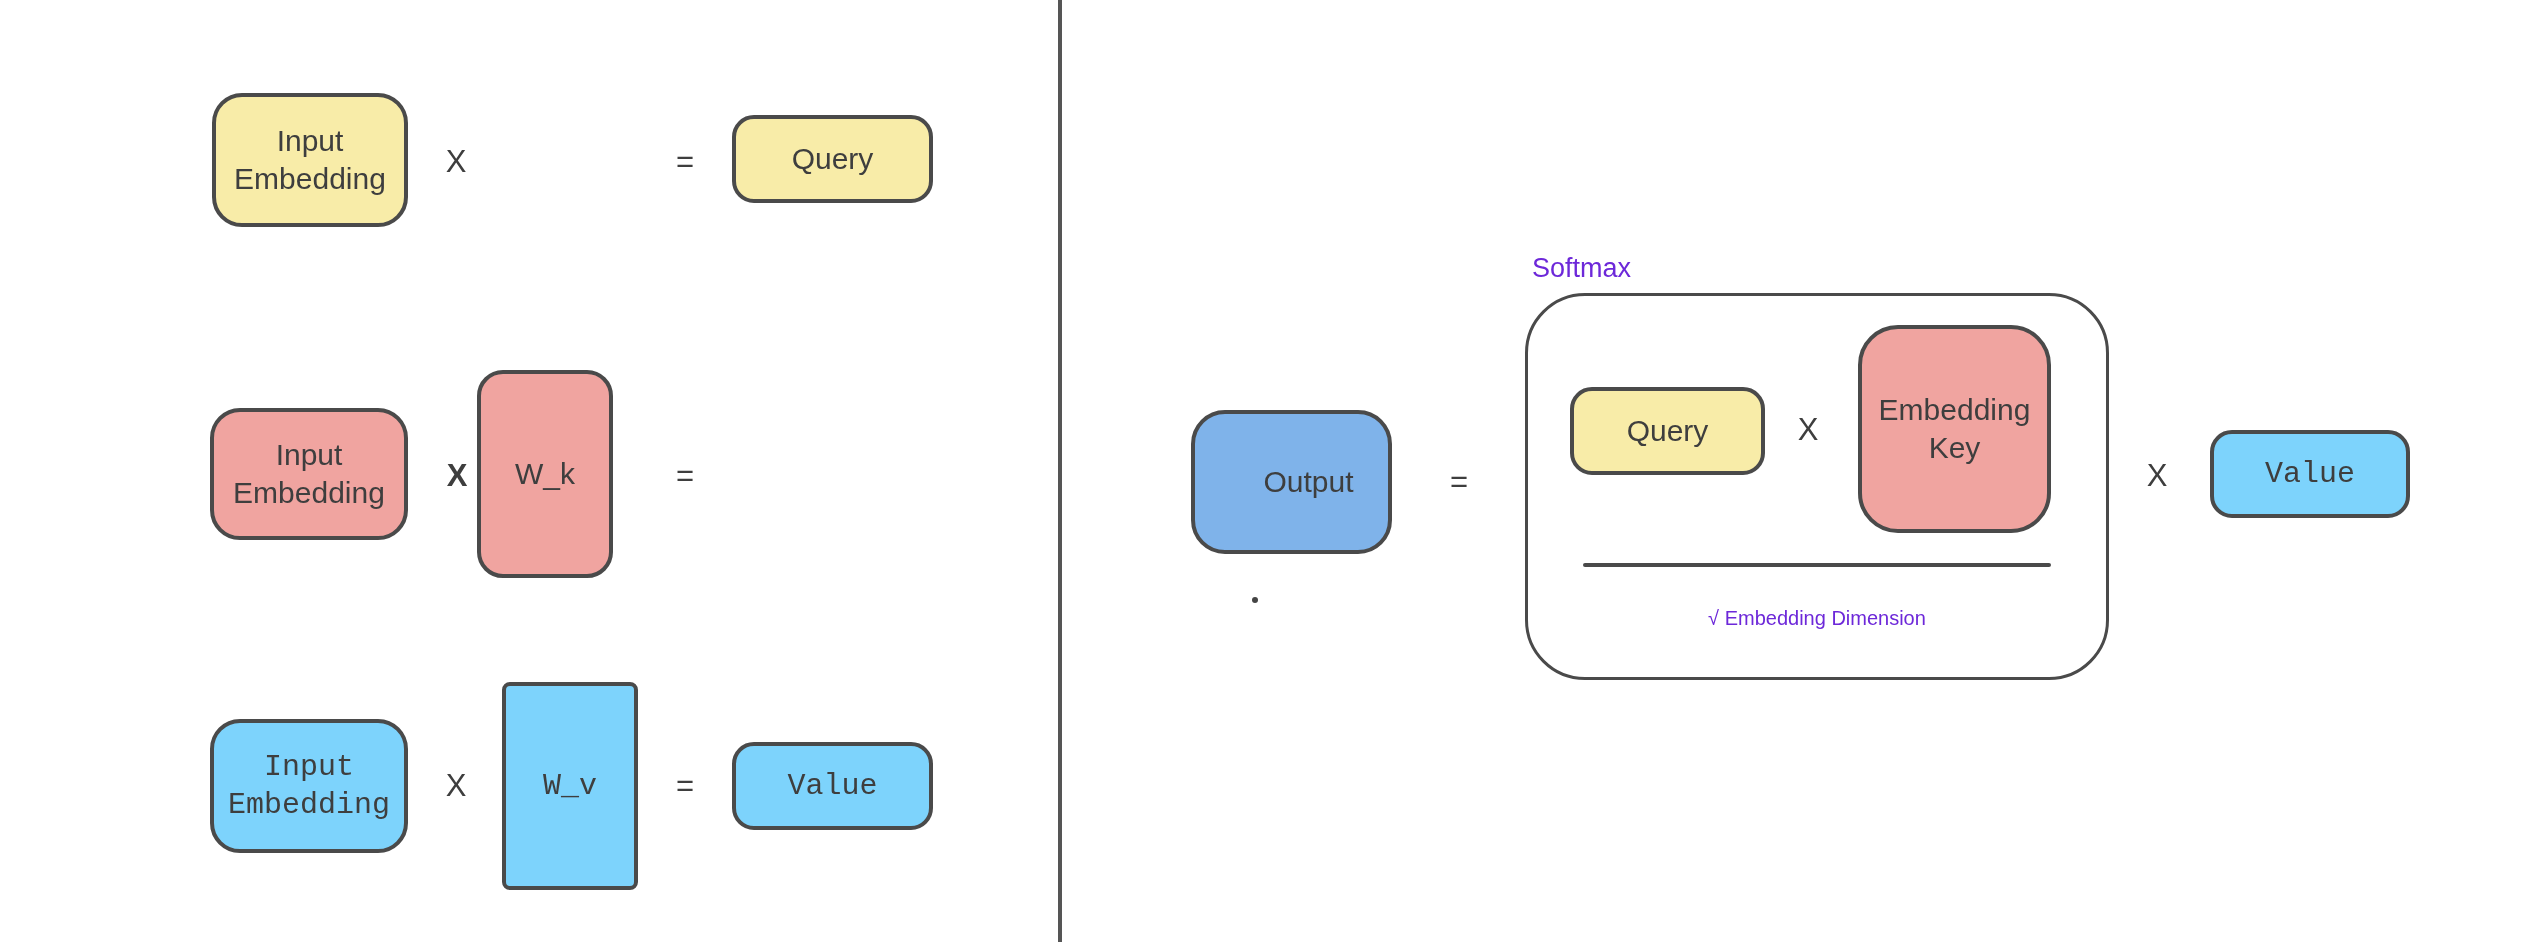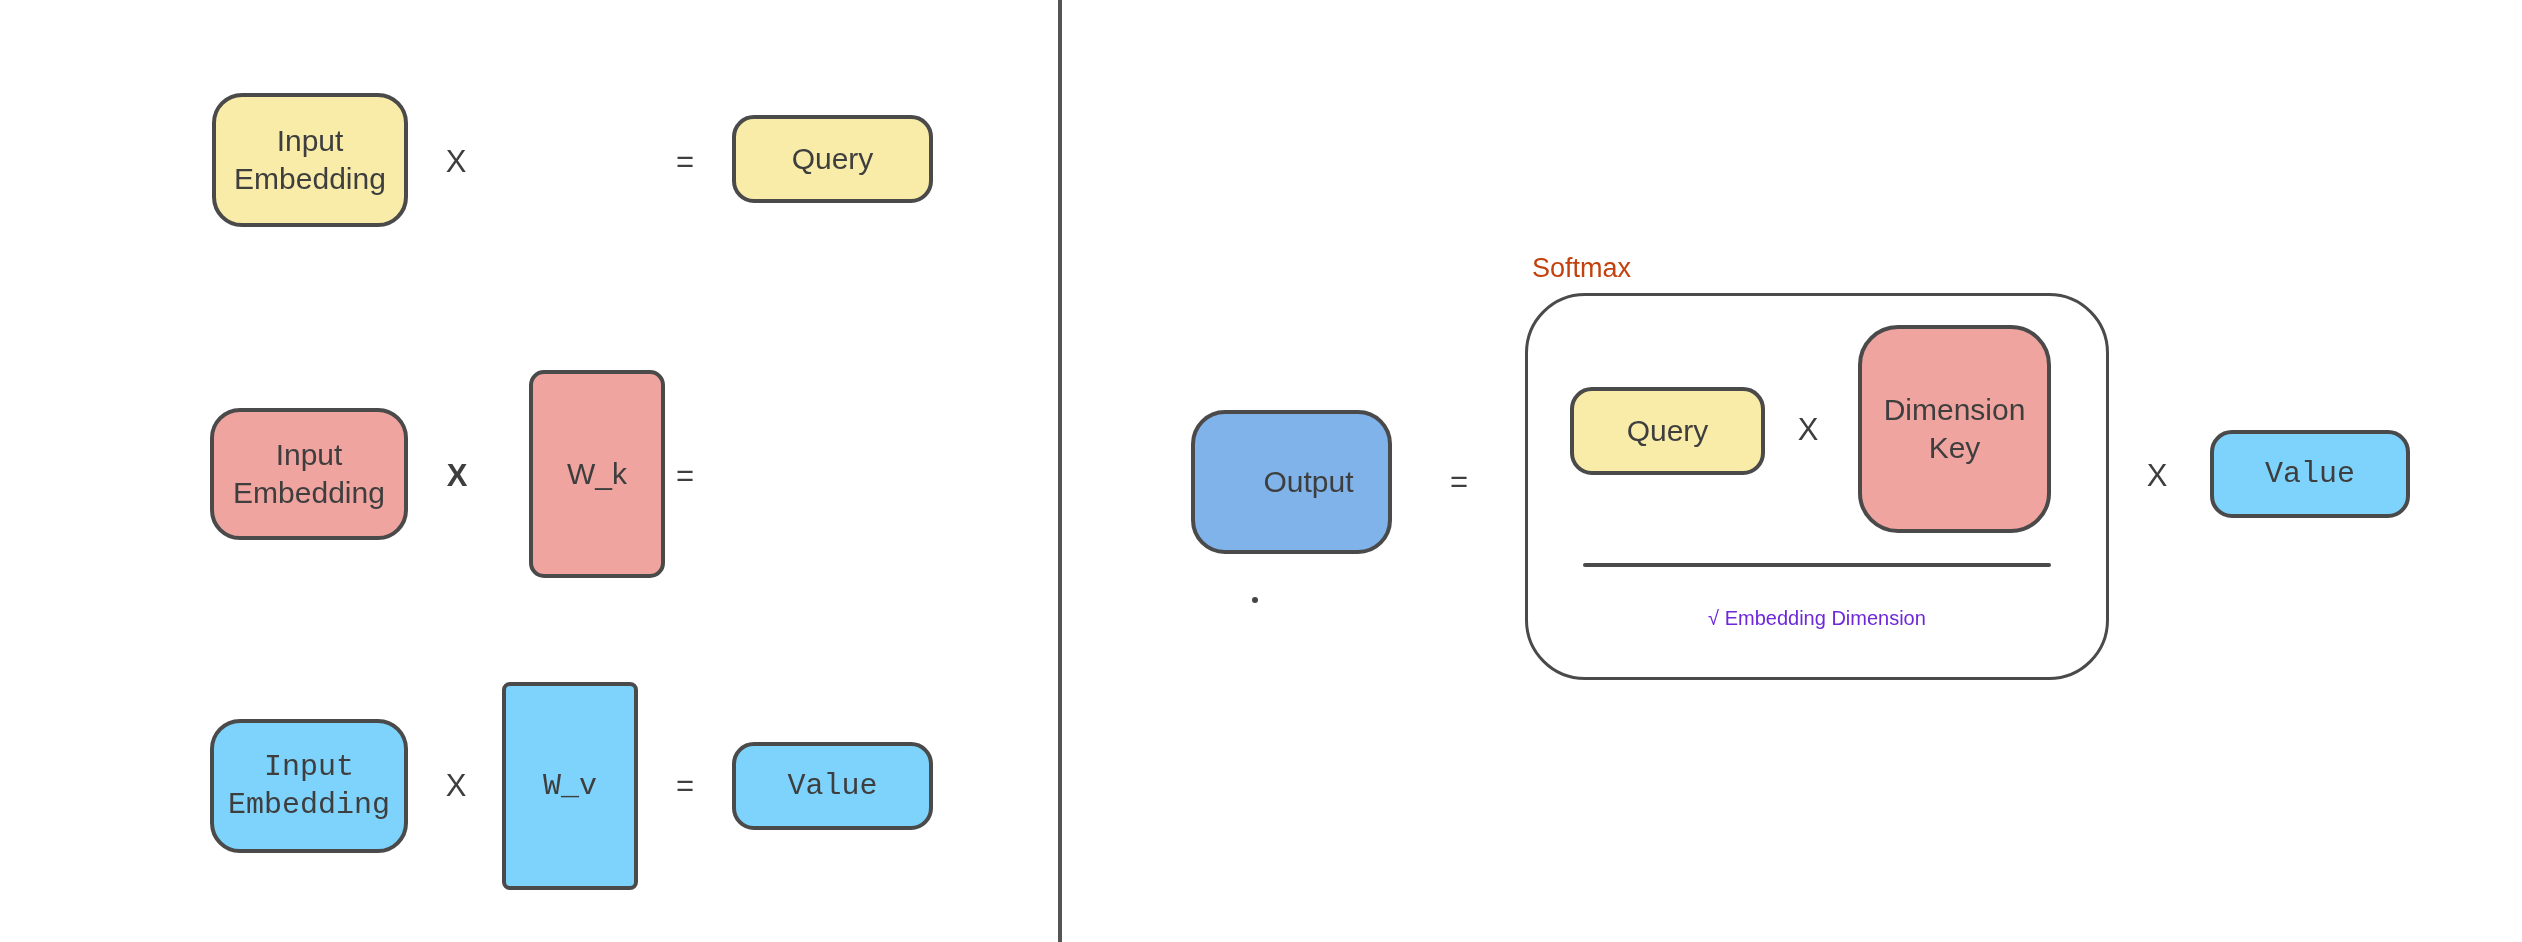--- a/index.html
+++ b/index.html
@@ -40,21 +40,21 @@
   .bigbox{
     position:absolute;
     left:1525px;top:293px;width:584px;height:387px;
     border:3px solid #4a4a4a;border-radius:60px;
     background:#ffffff;
     box-sizing:border-box;
   }
   .softmax{
     position:absolute;
     left:1532px;top:253px;
-    font-size:27px;color:#c2410c;
+    font-size:27px;color:#6d28d9;
   }
   .fracline{
     position:absolute;
     left:1583px;top:563px;width:468px;height:4px;
     background:#4a4a4a;border-radius:2px;
   }
   .denominator{
     position:absolute;
     left:1583px;top:598px;width:468px;height:40px;
     display:flex;align-items:center;justify-content:center;
@@ -71,21 +71,21 @@
 
 <div class="canvas">
 
   <div class="box yellow" style="left:212px;top:93px;width:196px;height:134px;border-radius:30px;">Input Embedding</div>
   <div class="op" style="left:436px;top:140px;">X</div>
   <div class="op" style="left:665px;top:140px;">=</div>
   <div class="box yellow" style="left:732px;top:115px;width:201px;height:88px;border-radius:22px;">Query</div>
 
   <div class="box red" style="left:210px;top:408px;width:198px;height:132px;border-radius:30px;">Input Embedding</div>
   <div class="op bold" style="left:437px;top:454px;">X</div>
-  <div class="box red" style="left:529px;top:370px;width:136px;height:208px;border-radius:15px;">W_k</div>
+  <div class="box red" style="left:477px;top:370px;width:136px;height:208px;border-radius:26px;">W_k</div>
   <div class="op" style="left:665px;top:454px;">=</div>
 
   <div class="box green" style="left:210px;top:719px;width:198px;height:134px;border-radius:30px;">Input Embedding</div>
   <div class="op" style="left:436px;top:764px;">X</div>
   <div class="box green" style="left:502px;top:682px;width:136px;height:208px;border-radius:8px;">W_v</div>
   <div class="op" style="left:665px;top:764px;">=</div>
   <div class="box green" style="left:732px;top:742px;width:201px;height:88px;border-radius:22px;">Value</div>
 
   <div class="divider"></div>
 
@@ -96,21 +96,21 @@
   <div class="op" style="left:1439px;top:460px;">=</div>
 
   <div class="softmax">Softmax</div>
 
   <div class="bigbox"></div>
 
   <div class="box yellow" style="left:1570px;top:387px;width:195px;height:88px;border-radius:22px;">Query</div>
 
   <div class="op" style="left:1788px;top:408px;">X</div>
 
-  <div class="box red" style="left:1858px;top:325px;width:193px;height:208px;border-radius:40px;">Dimension Key</div>
+  <div class="box red" style="left:1858px;top:325px;width:193px;height:208px;border-radius:40px;">Embedding Key</div>
 
   <div class="fracline"></div>
 
   <div class="denominator">√ Embedding Dimension</div>
 
   <div class="op" style="left:2137px;top:454px;">X</div>
 
   <div class="box green" style="left:2210px;top:430px;width:200px;height:88px;border-radius:22px;">Value</div>
 
 </div>

